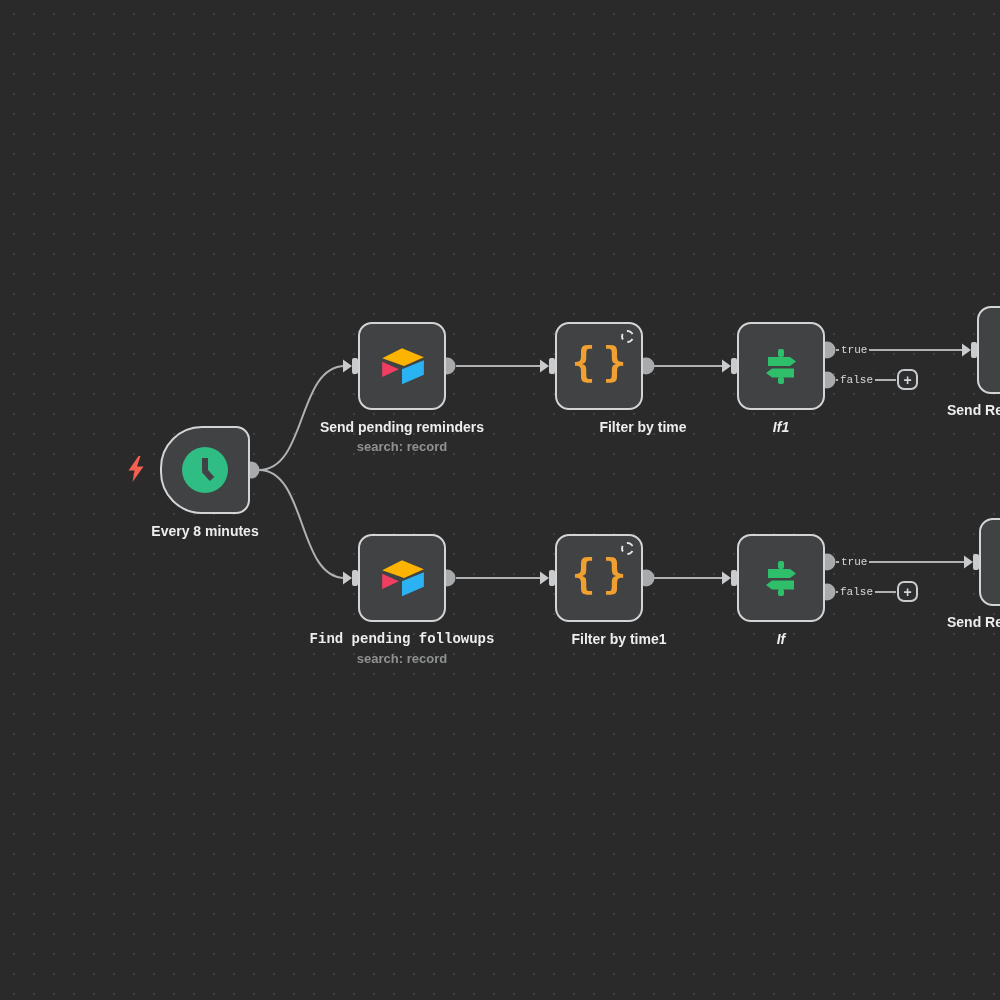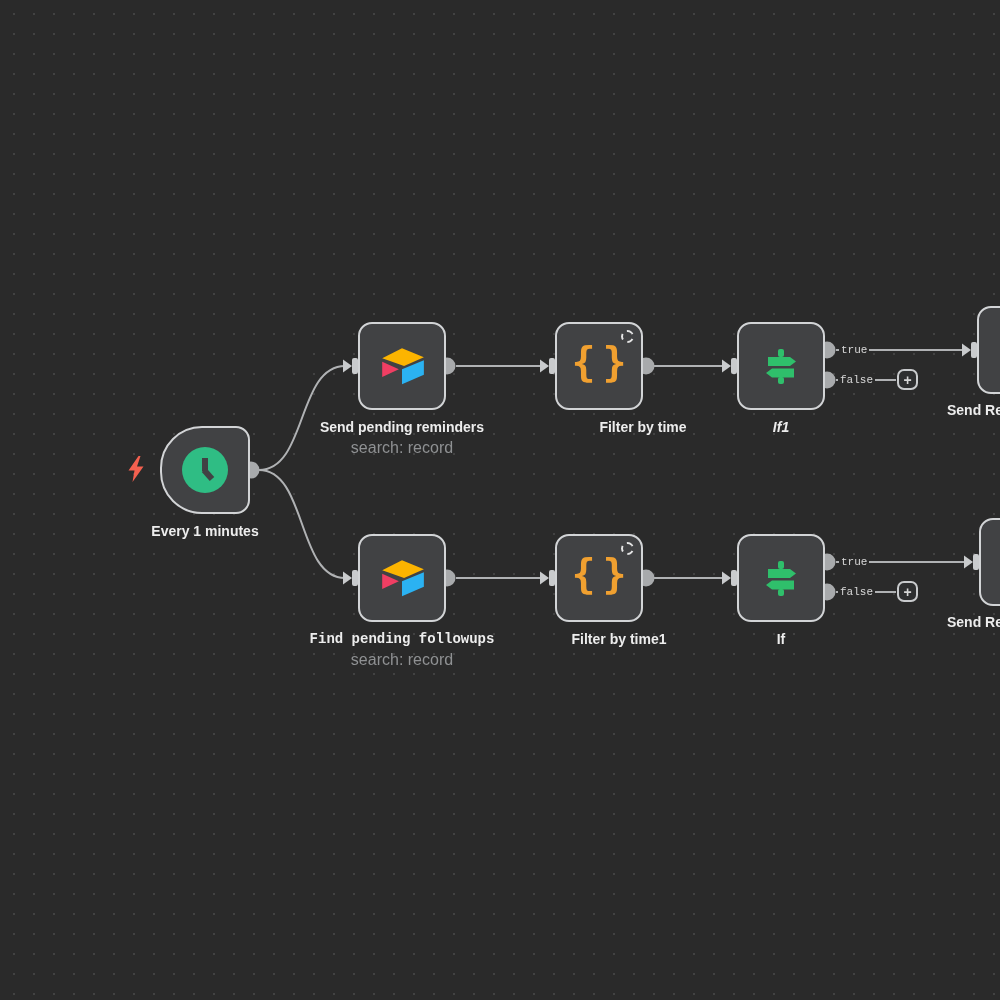--- a/index.html
+++ b/index.html
@@ -21,21 +21,21 @@
     background:#414244;border:2px solid #d2d4d6;border-radius:14px;
     display:flex;align-items:center;justify-content:center;
   }
   .node.trigger{width:90px;border-radius:42px 14px 14px 42px;}
   .node-label{
     position:absolute;color:#ededed;font-size:14px;font-weight:600;
     white-space:nowrap;transform:translateX(-50%);
   }
   .node-label.left-anchored{transform:none;}
   .node-subtitle{
-    position:absolute;color:#8f9193;font-size:16px;font-weight:400;
+    position:absolute;color:#8f9193;font-size:13px;font-weight:700;
     white-space:nowrap;transform:translateX(-50%);
   }
   .wire-label{
     position:absolute;transform:translateY(-50%);
     background:#2a2a2a;color:#d8d8d8;font-size:11px;line-height:13px;
     padding:0 2px;white-space:nowrap;font-family:Liberation Mono, monospace;
   }
   .plus-btn{
     position:absolute;width:21px;height:21px;box-sizing:border-box;
     background:#2e2f30;border:2px solid #c9cbcd;border-radius:7px;
@@ -120,21 +120,21 @@
     <span class="wire-label" style="left: 839px; top: 562px;">true</span>
     <span class="wire-label" style="left: 838px; top: 592px;">false</span>
     <div class="plus-btn" style="left: 897px; top: 581px;">+</div>
     <div class="node trigger" style="left: 160px; top: 426px;">
     <svg width="48" height="48" viewBox="0 0 48 48">
       <circle cx="24" cy="24" r="23" fill="#2fbd84"></circle>
       <line x1="24" y1="12" x2="24" y2="25" stroke="#414244" stroke-width="6"></line>
       <line x1="23" y1="24" x2="31" y2="33" stroke="#414244" stroke-width="6"></line>
     </svg>
     </div>
-    <div class="node-label" style="left: 205px; top: 523px;">Every 1 minutes</div>
+    <div class="node-label" style="left: 205px; top: 523px;">Every 8 minutes</div>
     <div class="node" style="left: 358px; top: 322px;">
     <svg width="50" height="50" viewBox="0 0 48 48">
       <polygon points="24,7 45,15.5 26,24 5,16.5" fill="#fcb400"></polygon>
       <polygon points="5,20 21,27 5,34.5" fill="#f03e63"></polygon>
       <polygon points="24,27 45,18.5 45,32.5 24,41.5" fill="#2bb2f2"></polygon>
     </svg>
     </div>
     <div class="node-label" style="left: 402px; top: 419px;">Send pending reminders</div>
     <div class="node-subtitle" style="left: 402px; top: 439px;">search: record</div>
     <div class="node" style="left: 555px; top: 322px;">
@@ -168,16 +168,16 @@
     </div>
     <div class="node-label" style="left: 599px; top: 631px; padding-left: 40px;">Filter by time1</div>
     <div class="node" style="left: 737px; top: 534px;">
     <svg width="48" height="48" viewBox="0 0 48 48">
       <rect x="21" y="7" width="6" height="8" rx="2" fill="#2fbf6b"></rect>
       <polygon points="11,15 33,15 39,19.5 33,24 11,24" fill="#2fbf6b"></polygon>
       <polygon points="37,26.5 15,26.5 9,31 15,35.5 37,35.5" fill="#2fbf6b"></polygon>
       <rect x="21" y="35" width="6" height="7" rx="2" fill="#2fbf6b"></rect>
     </svg>
     </div>
-    <div class="node-label" style="left: 781px; top: 631px;">If</div>
+    <div class="node-label" style="left: 781px; top: 631px; font-style: italic;">If</div>
     <div class="node" style="left: 979px; top: 518px;"></div>
     <div class="node-label left-anchored" style="left: 947px; top: 614px;">Send Re</div>
   </div>
 
 </body></html>

